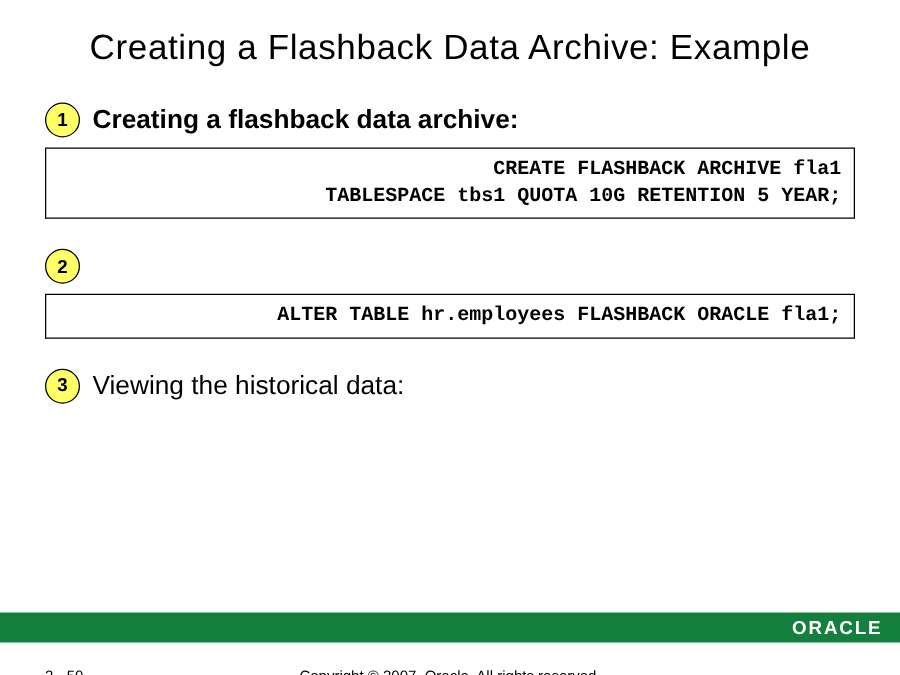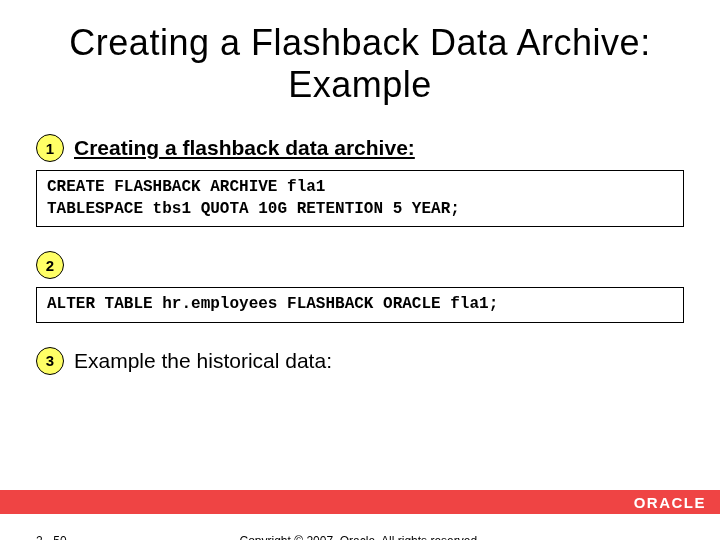--- a/index.html
+++ b/index.html
@@ -13,21 +13,21 @@
     overflow: hidden;
   }
   .slide {
     width: 720px;
     height: 540px;
     position: relative;
     box-sizing: border-box;
   }
   .title {
     text-align: center;
-    font-size: 36px;
+    font-size: 28px;
     font-weight: 400;
     color: #000;
     margin-top: 22px;
     margin-bottom: 28px;
     letter-spacing: 0.5px;
   }
   .content {
     padding: 0 36px;
   }
   .step {
@@ -49,45 +49,45 @@
     font-size: 15px;
     margin-right: 10px;
     flex-shrink: 0;
   }
   .step-text {
     font-size: 21px;
     color: #000;
   }
   .step-text.bold {
     font-weight: bold;
-    text-decoration: underline;
   }
   .codebox {
     border: 1.5px solid #000;
     padding: 6px 10px;
     font-family: "Courier New", Courier, monospace;
     font-weight: bold;
     font-size: 16px;
     line-height: 1.35;
     color: #000;
     white-space: pre;
     margin-bottom: 24px;
     position: relative;
+    text-align: right;
   }
   .highlight-box {
     position: absolute;
     border: 2px solid #cc0000;
   }
   .footer-bar {
     position: absolute;
     left: 0;
     bottom: 48px;
     width: 100%;
     height: 24px;
-    background: #ef4444;
+    background: #15803d;
     display: flex;
     justify-content: flex-end;
     align-items: center;
     padding-right: 14px;
     box-sizing: border-box;
   }
   .oracle-logo {
     color: #fff;
     font-weight: bold;
     font-size: 15px;
@@ -127,21 +127,21 @@
     <div class="codebox">CREATE FLASHBACK ARCHIVE fla1
 TABLESPACE tbs1 QUOTA 10G RETENTION 5 YEAR;</div>
 
     <div class="step">
       <div class="badge">2</div>
     </div>
     <div class="codebox">ALTER TABLE hr.employees FLASHBACK ORACLE fla1;</div>
 
     <div class="step">
       <div class="badge">3</div>
-      <div class="step-text">Example the historical data:</div>
+      <div class="step-text">Viewing the historical data:</div>
     </div>
 
   </div>
 
   <div class="footer-bar">
     <span class="oracle-logo">ORACLE</span>
   </div>
 
   <div class="footer-text">
     <span class="page-num">2 - 50</span>

